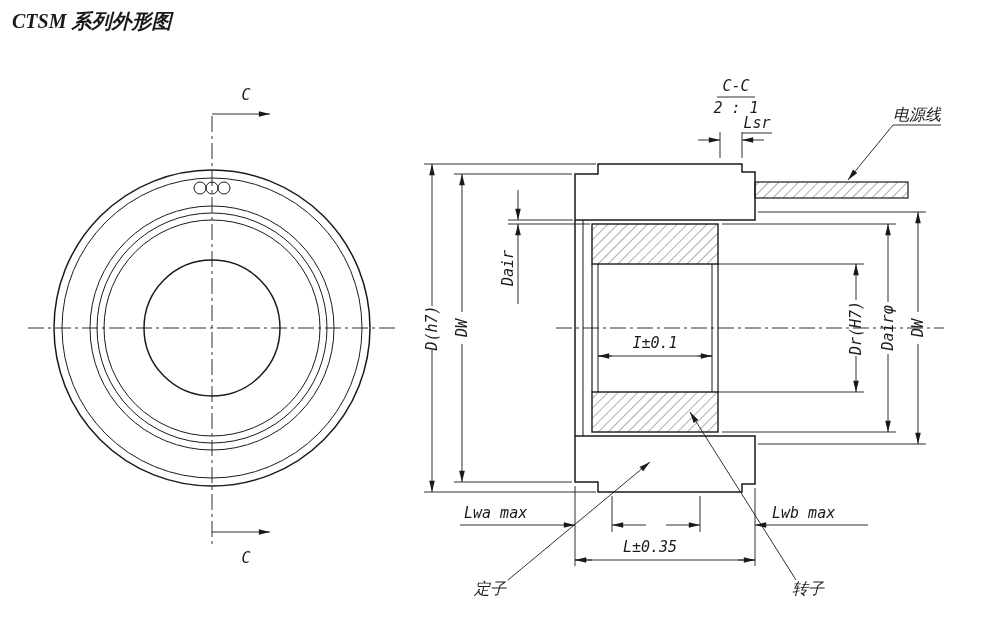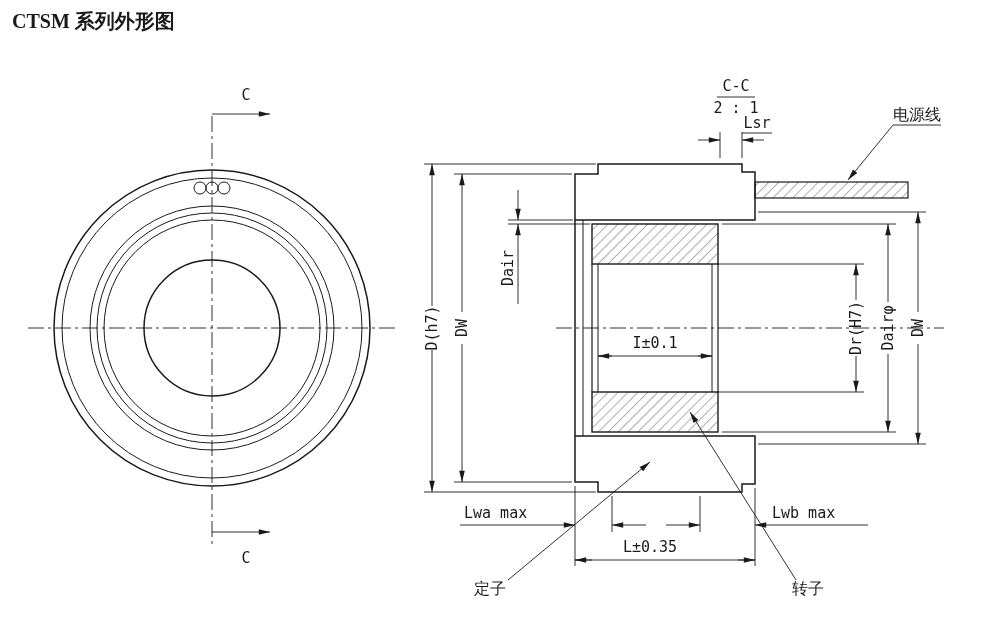--- a/index.html
+++ b/index.html
@@ -1,16 +1,16 @@
 <!DOCTYPE html>
 <html><head>
 <meta charset="utf-8">
 <style>
   html,body{margin:0;padding:0;background:#ffffff;}
-  .stage{position:relative;width:1000px;height:635px;background:#ffffff;overflow:hidden;}
+  .stage{position:relative;width:1000px;height:635px;background:#ffffff;overflow:hidden;font-style:italic;}
   svg text{font-family:"DejaVu Sans Mono","Liberation Mono",monospace;font-size:15px;fill:#1a1a1a;}
   svg text.cjk{font-family:"DejaVu Sans","Liberation Sans",sans-serif;font-size:16px;}
   svg text.title{font-family:"Liberation Serif","DejaVu Serif",serif;font-size:20px;font-weight:bold;}
   .outline{fill:none;stroke:#1a1a1a;stroke-width:1.5;}
   .med{fill:none;stroke:#1a1a1a;stroke-width:1.2;}
   .thin{fill:none;stroke:#1a1a1a;stroke-width:1;}
   .dim{fill:none;stroke:#1a1a1a;stroke-width:0.9;}
   .cl{fill:none;stroke:#1a1a1a;stroke-width:0.9;stroke-dasharray:16 4 3 4;}
 </style>
 </head>

